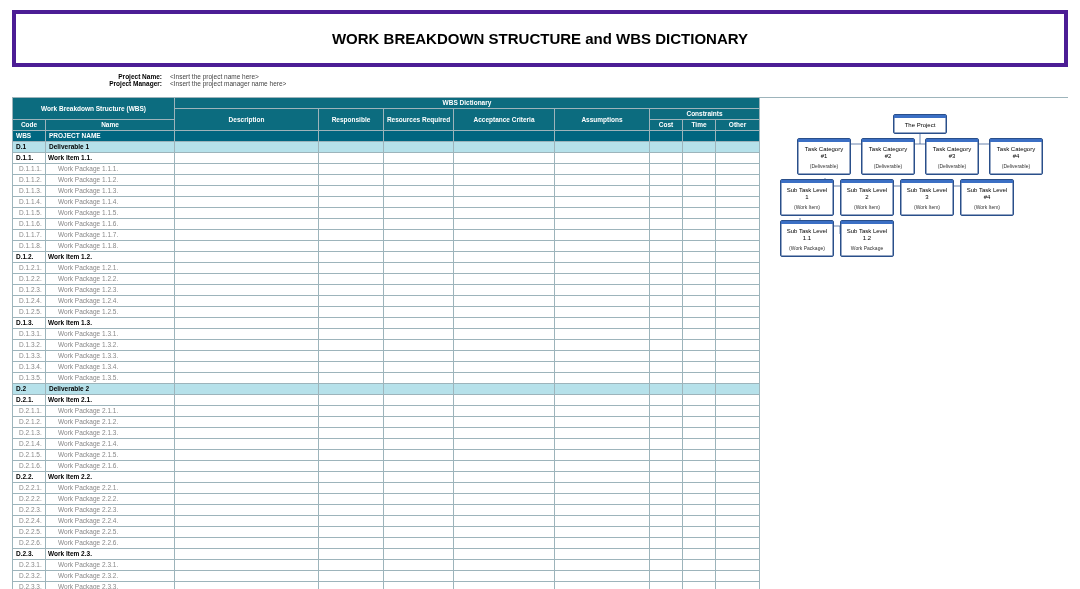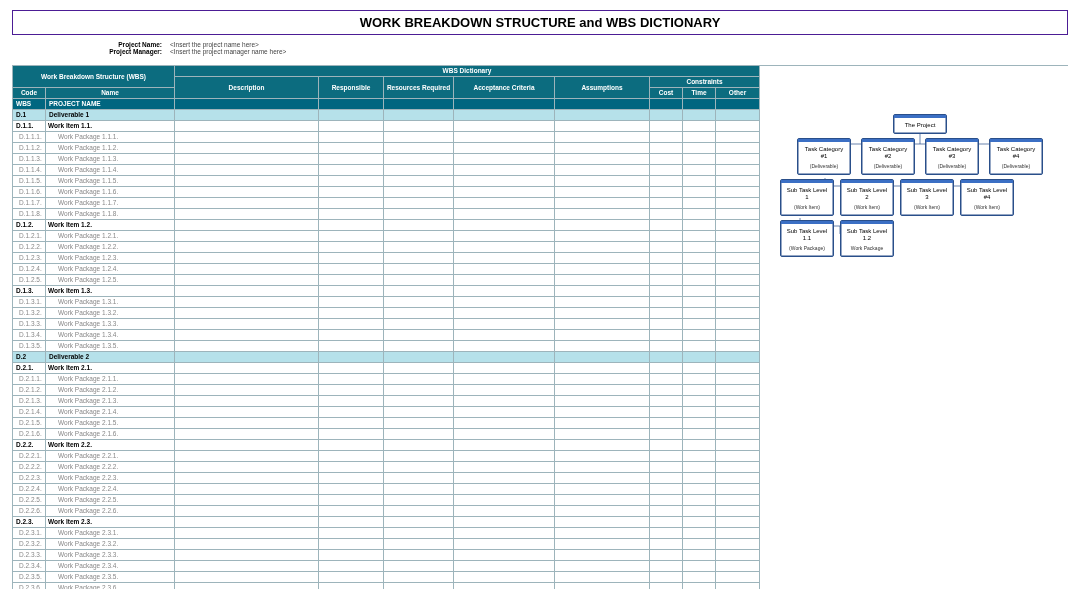--- a/index.html
+++ b/index.html
@@ -1,17 +1,17 @@
 <!DOCTYPE html>
 <html><head>
 <meta charset="utf-8">
 <style>
   html,body{margin:0;padding:0;font-family:Arial,Helvetica,sans-serif;font-size:6.5px;color:#000;background:#fff;}
   .page{width:1080px;height:589px;box-sizing:border-box;padding:10px 12px;position:relative;}
-  .title-bar{border:1px solid #4c1d95;padding:4px 0;text-align:center;font-size:13px;font-weight:bold;}
+  .title-bar{border:4px solid #4c1d95;padding:16px 0;text-align:center;font-size:15px;font-weight:bold;}
   .meta{margin:6px 0 10px 0;}
   .meta-row{display:flex;}
   .meta-label{width:150px;text-align:right;font-weight:bold;padding-right:8px;}
   .meta-val{color:#444;}
   .grid{display:grid;grid-template-columns:33px 129px 144px 65px 70px 101px 95px 33px 33px 44px;border-top:1px solid #9db4bb;border-left:1px solid #9db4bb;}
   .grid > div{border-right:1px solid #9db4bb;border-bottom:1px solid #9db4bb;box-sizing:border-box;padding:1px 3px;line-height:8px;white-space:nowrap;overflow:hidden;}
   .hd{background:#0c6c7f;color:#fff;font-weight:bold;text-align:center;display:flex;align-items:center;justify-content:center;}
   .hd2{background:#0c6c7f;color:#fff;font-weight:bold;text-align:center;}
   .wbs-root{background:#006680;color:#fff;font-weight:bold;}
   .deliv{background:#b6e1ea;font-weight:bold;}

